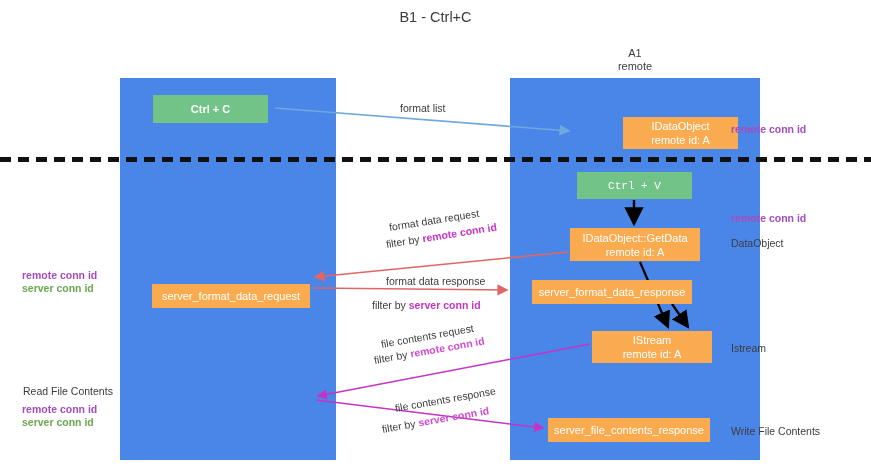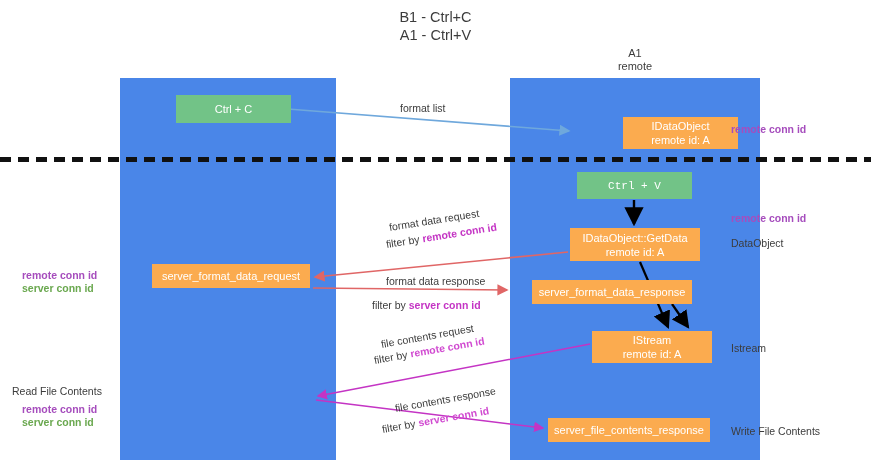--- a/index.html
+++ b/index.html
@@ -58,25 +58,25 @@
     justify-content: center;
     color: #ffffff;
     font-size: 11px;
     line-height: 14px;
     text-align: center;
     padding: 2px 4px;
   }
   .box.green { background: #72c387; }
   .box.orange { background: #fbab4f; }
 
-  .ctrlc { left: 176px; top: 95px; width: 115px; height: 28px; }
+  .ctrlc { left: 153px; top: 95px; width: 115px; height: 28px; font-weight: bold; }
   .ctrlv { left: 577px; top: 172px; width: 115px; height: 27px; font-family: Liberation Mono, monospace; }
   .idataobject { left: 595px; top: 117px; width: 115px; height: 32px; margin-left: 28px; }
   .getdata { left: 570px; top: 228px; width: 130px; height: 33px; }
-  .sfdreq { left: 152px; top: 264px; width: 158px; height: 24px; }
+  .sfdreq { left: 152px; top: 284px; width: 158px; height: 24px; }
   .sfdres { left: 512px; top: 280px; width: 160px; height: 24px; margin-left: 20px; }
   .istream { left: 592px; top: 331px; width: 120px; height: 32px; }
   .sfcreq { left: 150px; top: 385px; width: 162px; height: 24px; }
   .sfcres { left: 548px; top: 418px; width: 162px; height: 24px; }
 
   .divider {
     position: absolute;
     left: 0;
     top: 157px;
     width: 871px;
@@ -111,21 +111,20 @@
     height: 467px;
     pointer-events: none;
   }
 </style>
 </head>
 <body>
 
 <div id="stage">
 
   <div class="title title-1">B1 - Ctrl+C</div>
-  <div class="title title-2">A1 - Ctrl+V</div>
 
   <div class="colhead colhead-a1">
     <div>A1</div>
     <div>remote</div>
   </div>
 
   <div class="lane lane-b1"></div>
   <div class="lane lane-a1"></div>
 
   <svg class="arrows" viewBox="0 0 871 467">
@@ -215,17 +214,17 @@
 
   <div class="lbl purple" style="left:731px; top:122px;">remote conn id</div>
   <div class="lbl purple" style="left:731px; top:211px;">remote conn id</div>
   <div class="lbl dark" style="left:731px; top:236px;">DataObject</div>
   <div class="lbl dark" style="left:731px; top:341px;">Istream</div>
   <div class="lbl dark" style="left:731px; top:424px;">Write File Contents</div>
 
   <div class="lbl purple" style="left:22px; top:268px;">remote conn id</div>
   <div class="lbl green-t" style="left:22px; top:281px;">server conn id</div>
 
-  <div class="lbl dark" style="left:12px; top:384px;">Read File Contents</div>
+  <div class="lbl dark" style="left:23px; top:384px;">Read File Contents</div>
   <div class="lbl purple" style="left:22px; top:402px;">remote conn id</div>
   <div class="lbl green-t" style="left:22px; top:415px;">server conn id</div>
 
 </div>
 
 </body></html>

